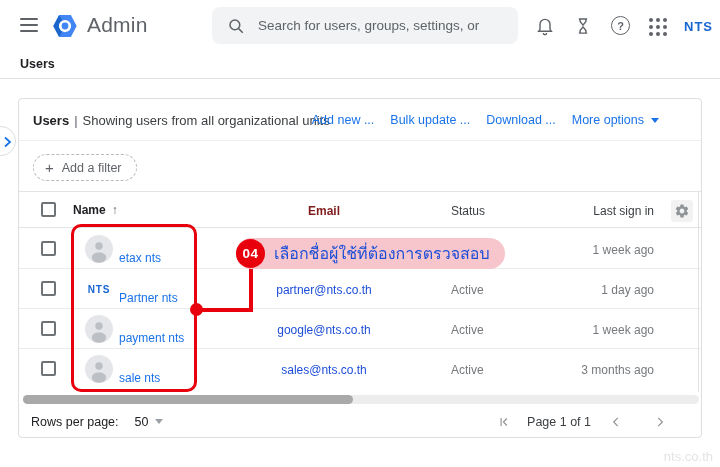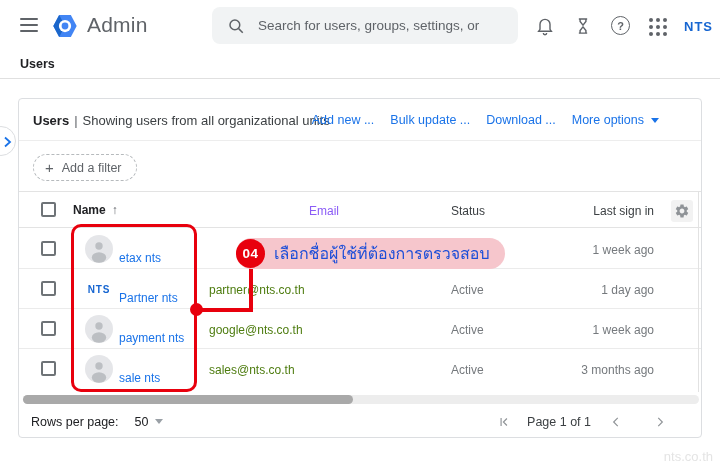--- a/index.html
+++ b/index.html
@@ -36,36 +36,36 @@
   .alink .tri { display:inline-block; width:0; height:0; border-left:4.5px solid transparent; border-right:4.5px solid transparent; border-top:5px solid #1a73e8; margin-left:7px; vertical-align:1px; }
   .filterpill { position:absolute; left:14px; top:55px; height:27px; border:1px dashed #b6babd; border-radius:14px; display:flex; align-items:center; padding:0 14px 0 11px; color:#5f6368; font-size:12.5px; cursor:pointer; background:#fff; }
   .filterpill .plus { font-size:15px; margin-right:8px; color:#5f6368; }
 
   
   .thead { position:absolute; left:0; top:92px; width:100%; height:37px; border-top:1px solid #e3e3e3; border-bottom:1px solid #e3e3e3; }
   .cb { position:absolute; width:15px; height:15px; border:2px solid #6e7377; border-radius:2px; background:#fff; cursor:pointer; }
   .thead .cb { left:22px; top:10px; }
   .hname { position:absolute; left:54px; top:11px; font-size:12px; font-weight:700; color:#202124; }
   .sortarrow { color:#5f6368; font-weight:400; margin-left:6px; font-size:12px; }
-  .hemail { position:absolute; left:190px; width:230px; top:12px; font-size:12px; color:#8b5cf6; text-align:center; }
+  .hemail { position:absolute; left:190px; width:230px; top:12px; font-size:12px; color:#7f1d1d; text-align:center;font-weight:bold; }
   .hstatus { position:absolute; left:432px; top:12px; font-size:12px; color:#3c4043; }
   .hlast { position:absolute; right:47px; top:12px; font-size:12px; color:#3c4043; }
   .gearbtn { position:absolute; right:8px; top:8px; width:22px; height:22px; display:flex; align-items:center; justify-content:center; cursor:pointer; border-radius:3px; background:#f2f2f2; }
   .coldivider { position:absolute; left:679px; top:92px; width:1px; height:201px; background:#e2e2e2; }
 
   .tbody { position:absolute; left:0; top:130px; width:100%; }
   .trow { position:relative; height:40px; border-bottom:1px solid #ebebeb; }
   .trow:last-child { height:43px; border-bottom:none; }
   .trow .cb { left:22px; top:12px; }
   .avatar { position:absolute; left:66px; top:6px; width:28px; height:28px; border-radius:50%; overflow:hidden; background:#e5e6e9; display:flex; align-items:center; justify-content:center; }
   .avatar.is-nts { background:transparent; border-radius:0; overflow:visible; }
   .avatar .nts-txt { display:none; font-size:10px; font-weight:800; color:#1766d1; letter-spacing:.8px; }
   .avatar.is-nts .nts-txt { display:block; }
   .uname { position:absolute; left:100px; top:13px; font-size:12px; font-weight:400; color:#1a73e8; cursor:pointer; text-decoration:none;margin-top:9px; }
-  .uemail { position:absolute; left:190px; width:230px; top:14px; font-size:12px; color:#4d7c0f; }
+  .uemail { position:absolute; left:190px; width:230px; top:14px; font-size:12px; color:#1d4ed8; text-align:center; }
   .ustatus { position:absolute; left:432px; top:14px; font-size:12px; color:#75797d; }
   .ulast { position:absolute; right:47px; top:14px; font-size:12px; color:#75797d; text-align:right; }
 
   
   .hscroll { position:absolute; left:4px; top:296px; width:676px; height:9px; background:#ededed; border-radius:5px; }
   .hscroll .thumb { position:absolute; left:0; top:0; width:330px; height:9px; background:#a9a9a9; border-radius:5px; cursor:grab; }
 
   
   .cardfooter { position:absolute; left:0; top:305px; width:100%; height:35px; display:flex; align-items:center; }
   .rpp { position:absolute; left:12px; display:flex; align-items:center; font-size:12.5px; color:#202124; }

